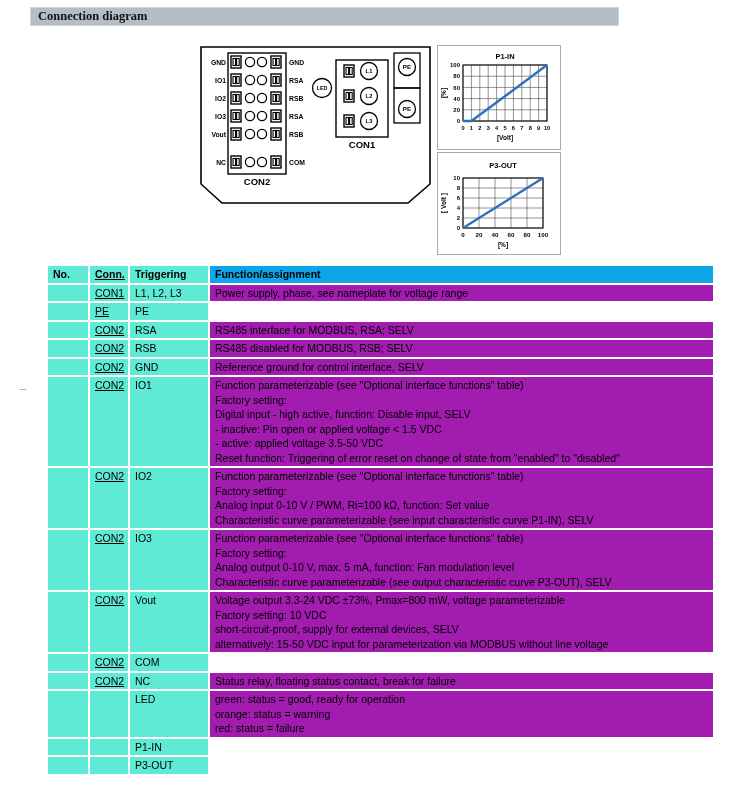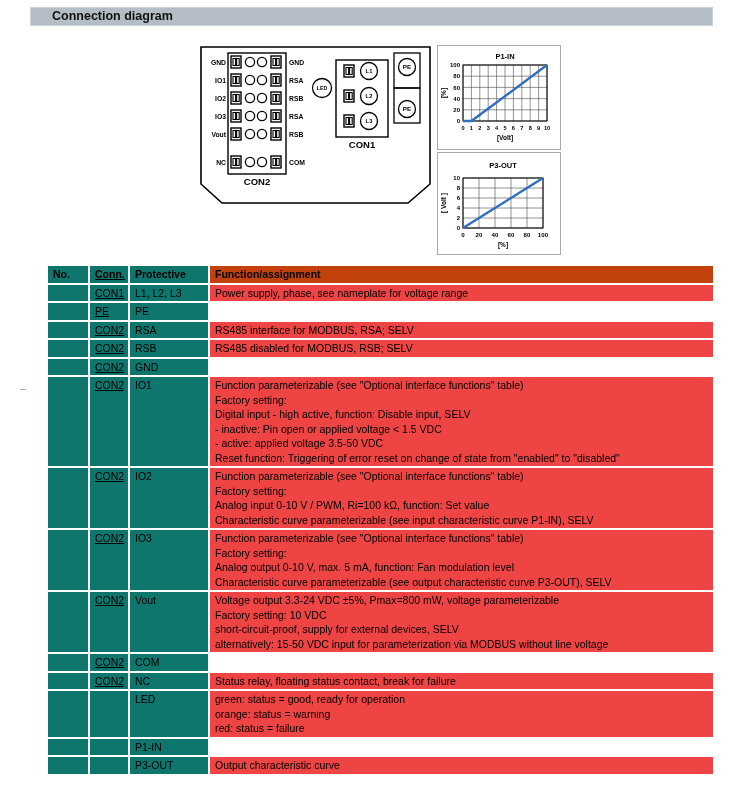--- a/index.html
+++ b/index.html
@@ -2,23 +2,23 @@
 <html><head>
 <meta charset="utf-8">
 <style>
   html,body{margin:0;padding:0;}
   body{
     width:750px;height:793px;position:relative;overflow:hidden;
     background:#ffffff;font-family:"Liberation Sans",sans-serif;color:#000;
   }
   
   .section-bar{
-    position:absolute;left:30px;top:7px;width:683px;height:19px;
+    position:absolute;left:30px;top:7px;width:589px;height:19px;
     background:#b5bec6;border:1px solid #cdd5dc;box-sizing:border-box;
-    font-size:12.5px;font-weight:700;line-height:17px;padding-left:21px;color:#111;
+    font-size:12.5px;font-weight:700;line-height:17px;padding-left:7px;color:#111;font-family:Liberation Serif, serif;
   }
   .margin-dash{position:absolute;left:20px;top:382px;font-size:11px;color:#999;}
   
   .device-wrap{position:absolute;left:200px;top:45px;}
   .chart-box{
     position:absolute;background:#fff;border:1px solid #a9a9a9;
   }
   #chart0{left:437px;top:45px;}
   #chart1{left:437px;top:152px;}
   svg{font-family:"Liberation Sans",sans-serif;}
@@ -26,27 +26,27 @@
   .lbl{font-size:6.8px;font-weight:700;}
   .cap{font-size:9.5px;font-weight:700;}
   .tiny{font-size:5.2px;font-weight:700;}
   .phase{font-size:5.8px;font-weight:700;}
   .pe{font-size:6.2px;font-weight:700;}
   .c{fill:none;stroke:#000;stroke-width:1.3;}
   
   .conn-table{position:absolute;left:48px;top:266px;width:665px;}
   .trow{display:flex;border-bottom:2px solid #fff;}
   .cell{box-sizing:border-box;padding:1px 5px;font-size:10.5px;line-height:14.5px;}
-  .g{background:#0f766e;border-right:2px solid #fff;}
-  .f{background:#ef4444;flex:1;white-space:pre-line;}
+  .g{background:#5eead4;border-right:2px solid #fff;}
+  .f{background:#a21caf;flex:1;white-space:pre-line;}
   .no{width:42px;}
   .conn{width:40px;text-decoration:underline;}
   .desig{width:80px;}
   .thead .cell{font-weight:700;}
-  .thead .f{background:#c2410c;}
+  .thead .f{background:#0ea5e9;}
 </style>
 </head>
 <body>
 
 <div class="section-bar">Connection diagram</div>
 <div class="margin-dash">–</div>
 
 <div class="device-wrap">
 <svg width="232" height="160" viewBox="0 0 232 160">
   <defs>
@@ -211,21 +211,21 @@
     <polyline points="25,75 105,25" fill="none" stroke="#2f6fc0" stroke-width="2.4" stroke-linejoin="round" stroke-linecap="butt"></polyline>
     <text x="65" y="15" text-anchor="middle" font-size="7.5" font-weight="700">P3-OUT</text>
     <text x="65" y="94" text-anchor="middle" font-size="6.5" font-weight="700">[%]</text>
     <text x="8" y="50" transform="rotate(-90 8 50)" text-anchor="middle" font-size="6.5" font-weight="700">[ Volt ]</text>
   </svg>
 
 <div class="conn-table">
   <div class="trow thead">
     <div class="cell g no">No.</div>
     <div class="cell g conn">Conn.</div>
-    <div class="cell g desig">Protective</div>
+    <div class="cell g desig">Triggering</div>
     <div class="cell f func">Function/assignment</div>
   </div>
   <div>
       <div class="trow">
         <div class="cell g no"></div>
         <div class="cell g conn">CON1</div>
         <div class="cell g desig">L1, L2, L3</div>
         <div class="cell f func">Power supply, phase, see nameplate for voltage range</div>
       </div>
       <div class="trow">
@@ -242,20 +242,21 @@
       <div class="trow">
         <div class="cell g no"></div>
         <div class="cell g conn">CON2</div>
         <div class="cell g desig">RSB</div>
         <div class="cell f func">RS485 disabled for MODBUS, RSB; SELV</div>
       </div>
       <div class="trow">
         <div class="cell g no"></div>
         <div class="cell g conn">CON2</div>
         <div class="cell g desig">GND</div>
+        <div class="cell f func">Reference ground for control interface, SELV</div>
       </div>
       <div class="trow">
         <div class="cell g no"></div>
         <div class="cell g conn">CON2</div>
         <div class="cell g desig">IO1</div>
         <div class="cell f func">Function parameterizable (see "Optional interface functions" table)
 Factory setting:
 Digital input - high active, function: Disable input, SELV
 - inactive: Pin open or applied voltage &lt; 1.5 VDC
 - active: applied voltage 3.5-50 VDC
@@ -276,21 +277,21 @@
         <div class="cell g desig">IO3</div>
         <div class="cell f func">Function parameterizable (see "Optional interface functions" table)
 Factory setting:
 Analog output 0-10 V, max. 5 mA, function: Fan modulation level
 Characteristic curve parameterizable (see output characteristic curve P3-OUT), SELV</div>
       </div>
       <div class="trow">
         <div class="cell g no"></div>
         <div class="cell g conn">CON2</div>
         <div class="cell g desig">Vout</div>
-        <div class="cell f func">Voltage output 3.3-24 VDC ±5%, Pmax=800 mW, voltage parameterizable
+        <div class="cell f func">Voltage output 3.3-24 VDC ±73%, Pmax=800 mW, voltage parameterizable
 Factory setting: 10 VDC
 short-circuit-proof, supply for external devices, SELV
 alternatively: 15-50 VDC input for parameterization via MODBUS without line voltage</div>
       </div>
       <div class="trow">
         <div class="cell g no"></div>
         <div class="cell g conn">CON2</div>
         <div class="cell g desig">COM</div>
       </div>
       <div class="trow">
@@ -309,16 +310,15 @@
       </div>
       <div class="trow">
         <div class="cell g no"></div>
         <div class="cell g conn"></div>
         <div class="cell g desig">P1-IN</div>
       </div>
       <div class="trow">
         <div class="cell g no"></div>
         <div class="cell g conn"></div>
         <div class="cell g desig">P3-OUT</div>
-        <div class="cell f func">Output characteristic curve</div>
       </div>
     </div>
 </div>
 
 </body></html>

